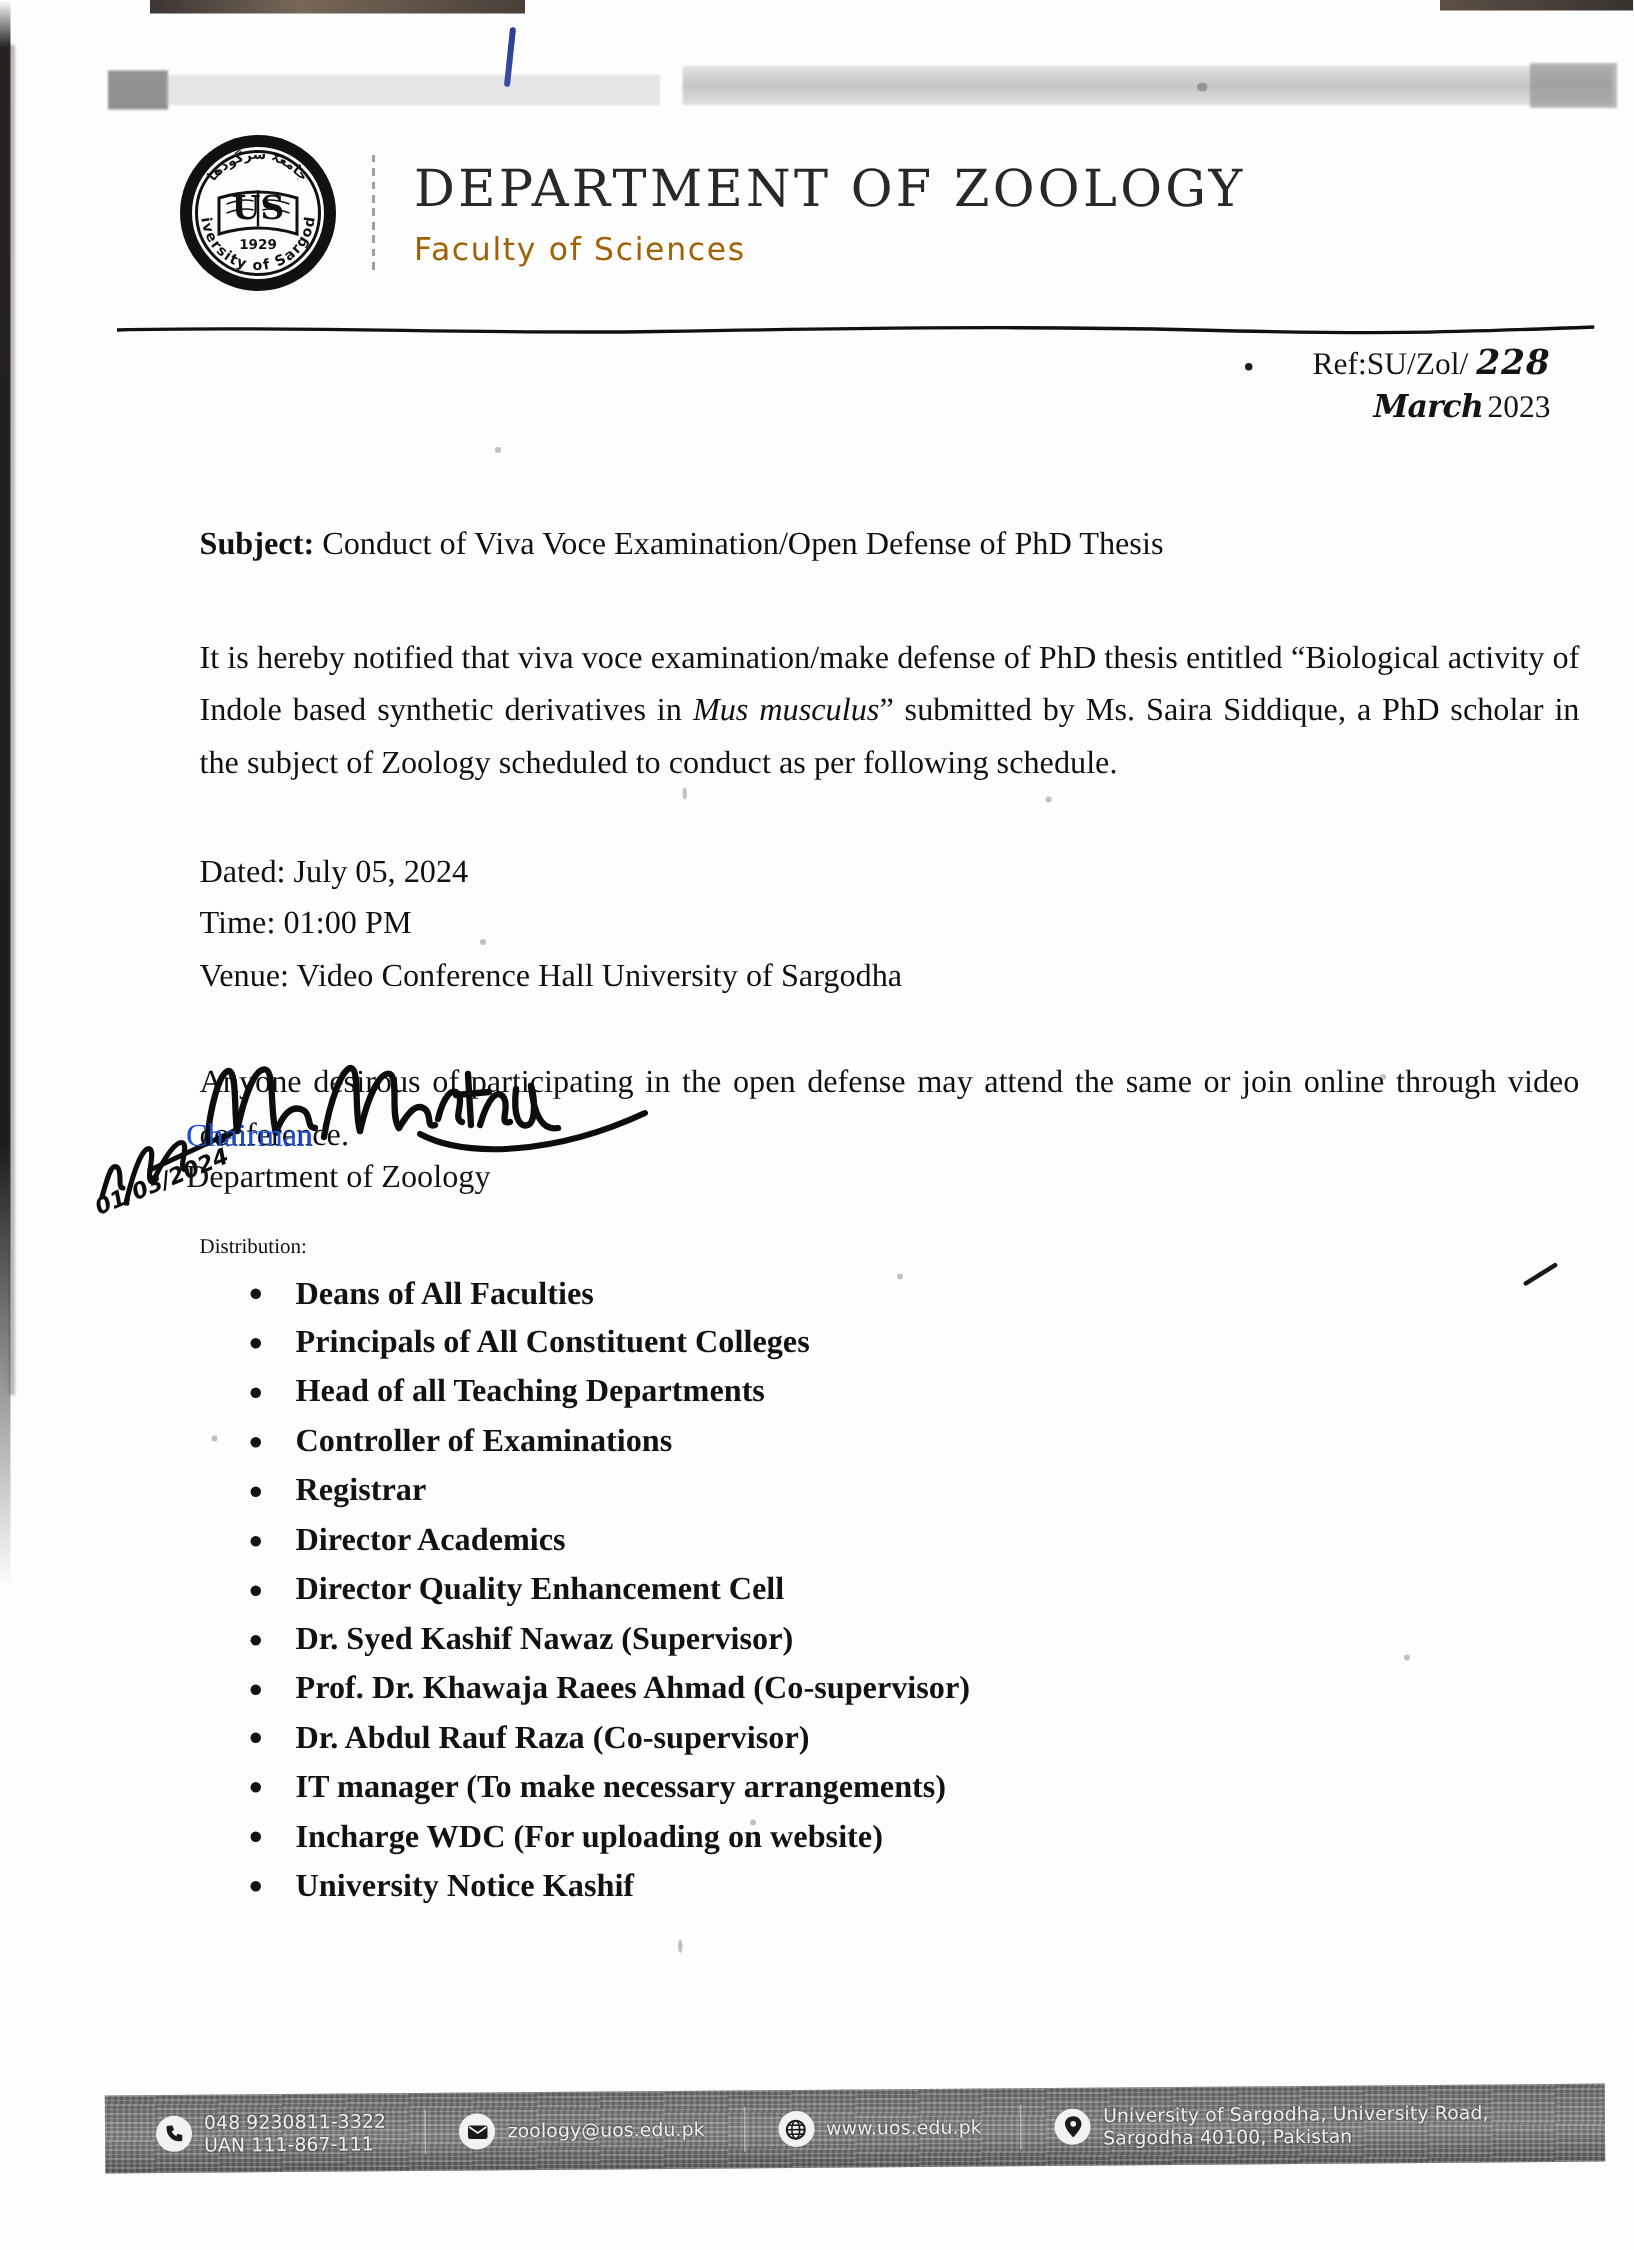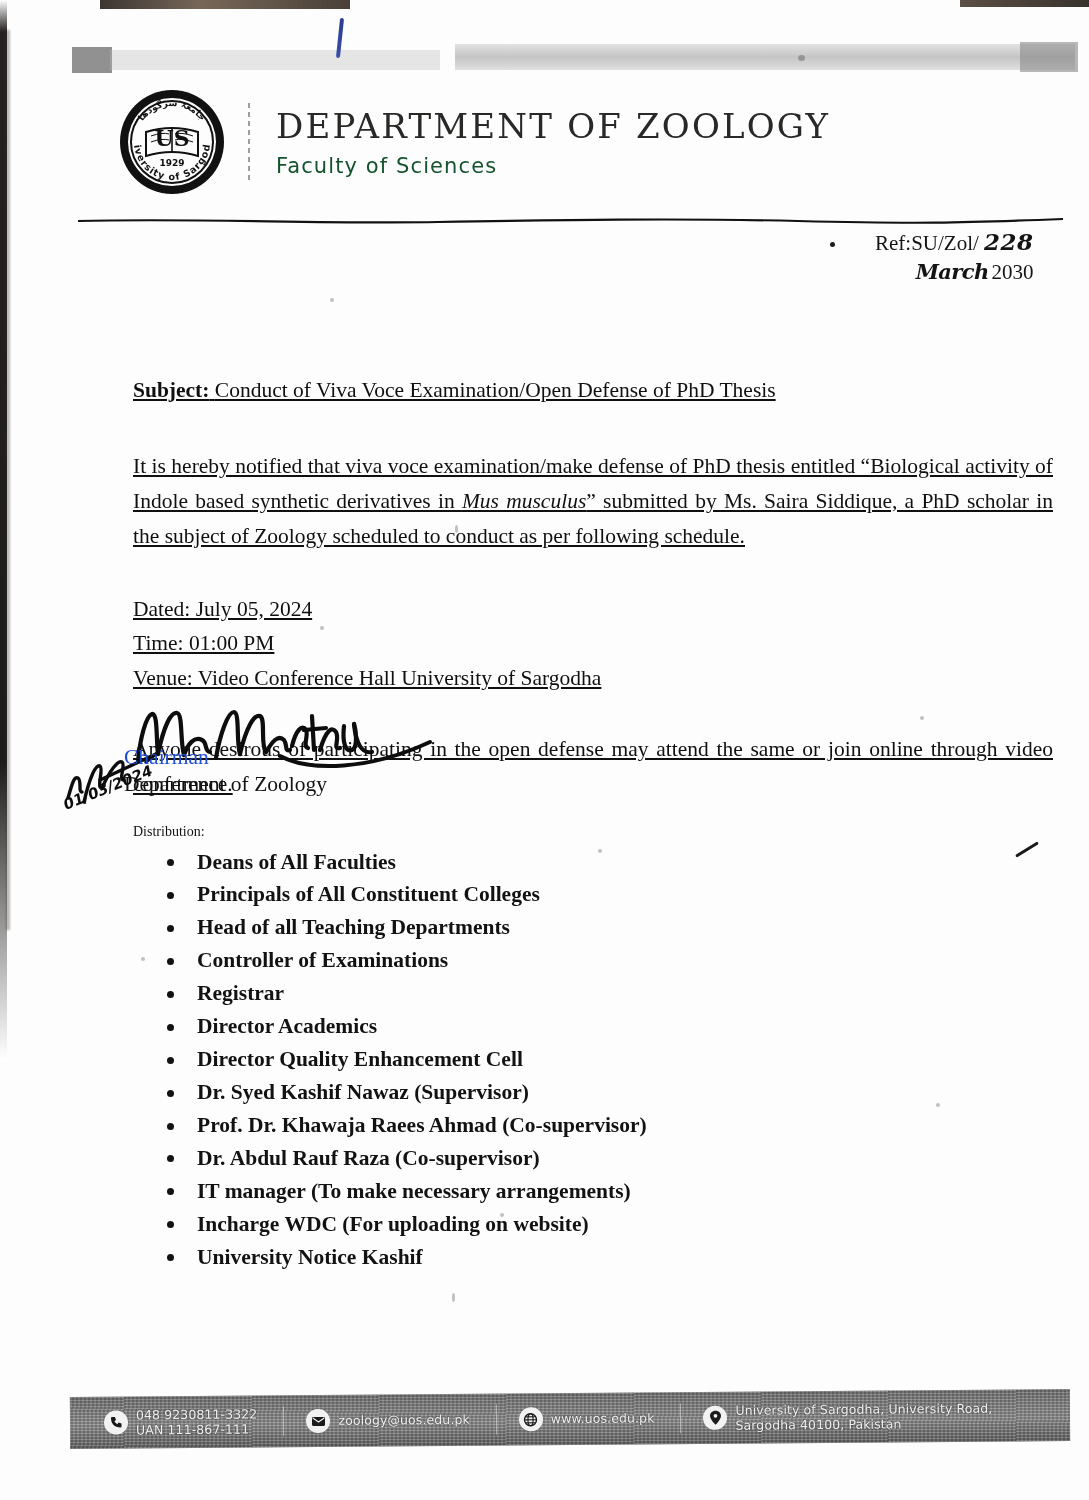--- a/index.html
+++ b/index.html
@@ -96,21 +96,21 @@
     color: #20201f;
     font-weight: 400;
     line-height: 1.08;
     white-space: nowrap;
     filter: contrast(.92);
   }
   .faculty-sub {
     font-family: "DejaVu Sans", sans-serif;
     font-size: 21px;
     letter-spacing: 1.1px;
-    color: #14532d;
+    color: #a16207;
     margin-top: 9px;
     white-space: nowrap;
   }
 
   
   .header-rule {
     position: absolute;
     left: 78px; top: 212px;
     width: 985px; height: 10px;
   }
@@ -145,25 +145,24 @@
     font-family: "DejaVu Serif", serif;
     font-style: italic; font-weight: 700;
     font-size: 21px;
     letter-spacing: -.6px;
     margin-right: 3px;
   }
 
   
   .body-wrap {
     position: absolute;
-    left: 133px; top: 376px;
+    left: 133px; top: 348px;
     width: 920px;
     color: #121212;
     filter: contrast(1.02);
-    text-decoration: underline;
   }
   .subject-line {
     font-size: 21.5px;
     line-height: 1.35;
     margin-bottom: 44px;
   }
   .subject-label { font-weight: 700; }
 
   .para {
     font-size: 21.5px;
@@ -363,21 +362,21 @@
     </svg>
   </div>
 
   <div class="ref-block">
     <div class="ref-dot"></div>
     <div class="ref-line">
       <span>Ref:SU/Zol/</span>
       <span class="ref-hand">228</span>
     </div>
     <div class="ref-date">
-      <span class="hand-month">March</span><span>2030</span>
+      <span class="hand-month">March</span><span>2023</span>
     </div>
   </div>
 
   <div class="body-wrap">
     <div class="subject-line">
       <span class="subject-label">Subject:</span>
       <span>Conduct of Viva Voce Examination/Open Defense of PhD Thesis</span>
     </div>
 
     <p class="para"><span>It is hereby notified that viva voce examination/make defense of PhD thesis entitled “Biological activity of Indole based synthetic derivatives in </span><em>Mus musculus</em><span>” submitted by Ms. Saira Siddique, a PhD scholar in the subject of Zoology scheduled to conduct as per following schedule.</span></p>

